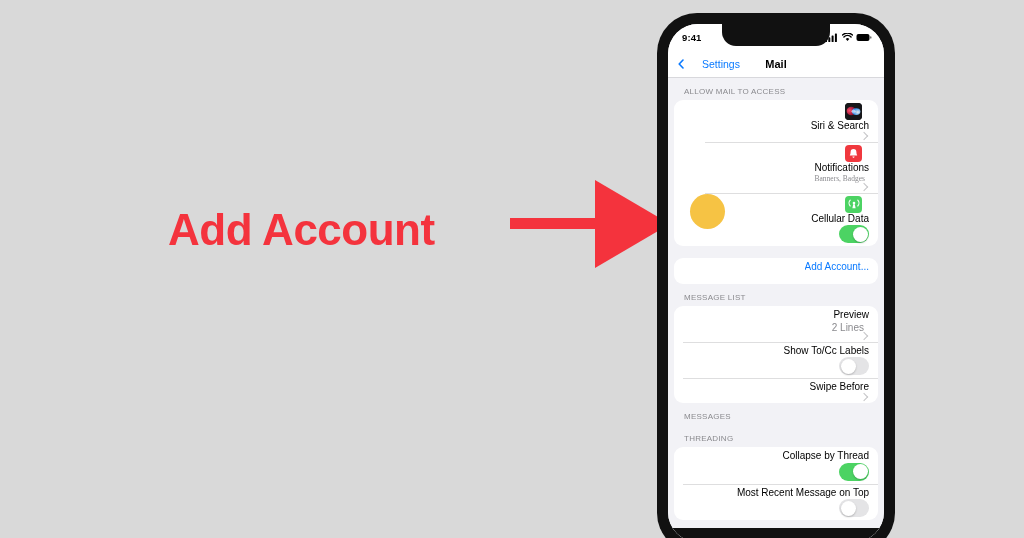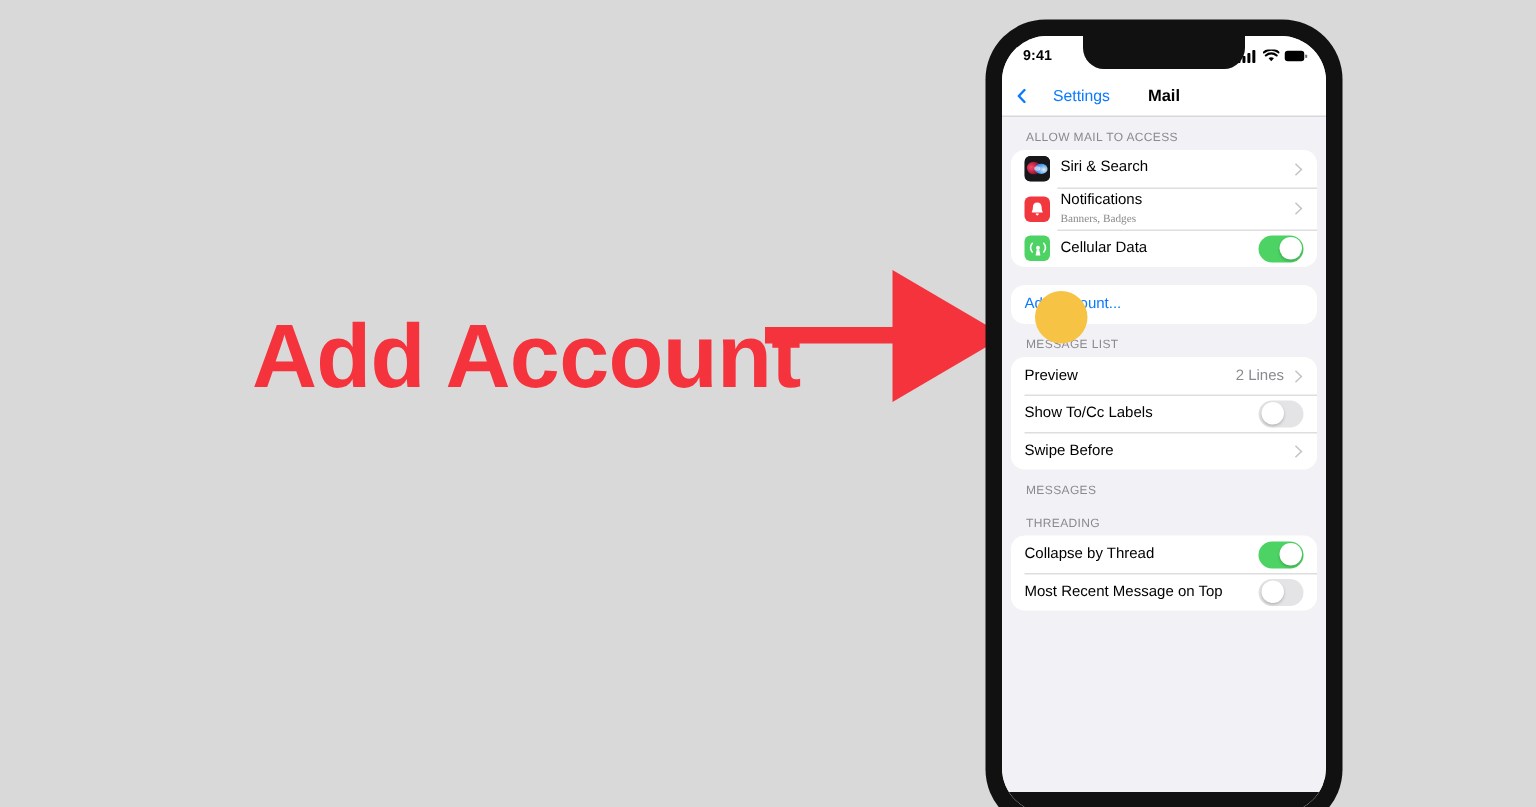--- a/index.html
+++ b/index.html
@@ -13,21 +13,21 @@
     font-family: "Liberation Sans", sans-serif;
     overflow: hidden;
     position: relative;
   }
 
   
   #annotation-label {
     position: absolute;
     left: 168px;
     top: 208px;
-    font-size: 60px;
+    font-size: 44px;
     font-weight: bold;
     color: #f4333d;
     letter-spacing: -0.5px;
     white-space: nowrap;
     line-height: 1;
   }
 
   #annotation-arrow {
     position: absolute;
     left: 510px;
@@ -148,25 +148,26 @@
 
   .group {
     background: #ffffff;
     margin: 0 6px;
     border-radius: 9px;
     overflow: hidden;
   }
 
   .row {
     display: flex;
-    align-items: center;
+    align-items: flex-end;
     min-height: 25px;
     padding: 3px 9px 3px 9px;
     box-sizing: border-box;
     position: relative;
+    flex-direction: column;
   }
   .row + .row::before {
     content: "";
     position: absolute;
     left: 9px;
     right: 0;
     top: 0;
     height: 0.5px;
     background: #dededf;
   }

